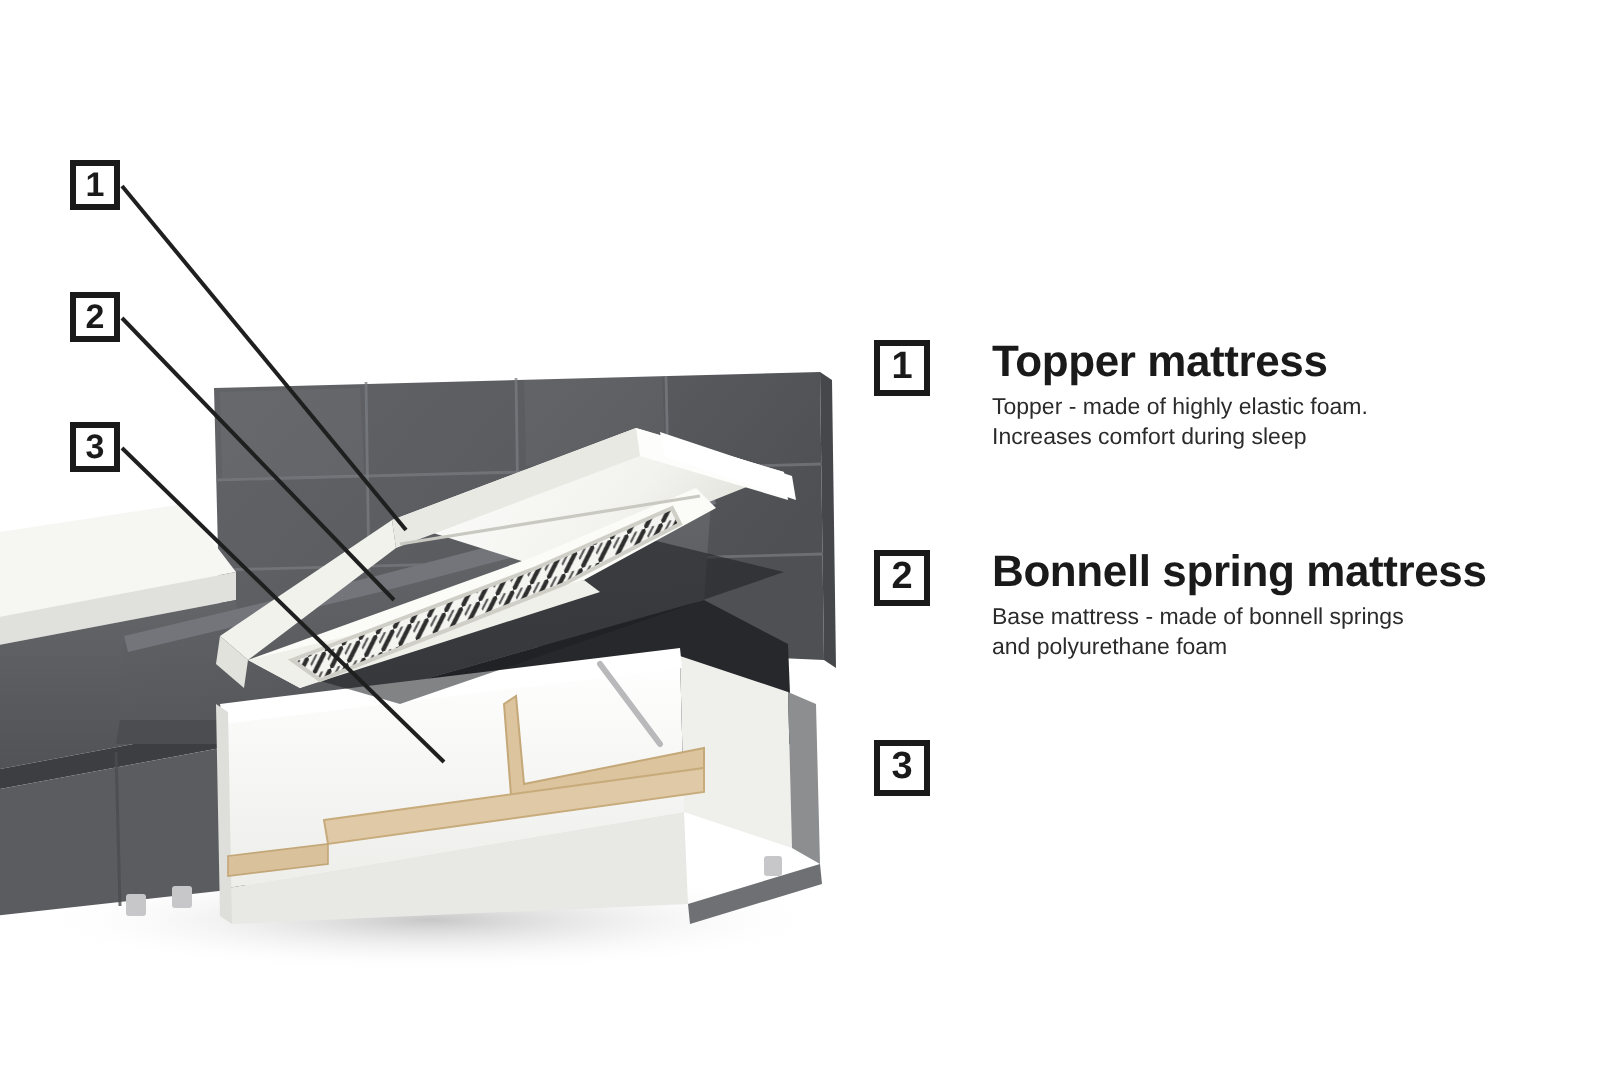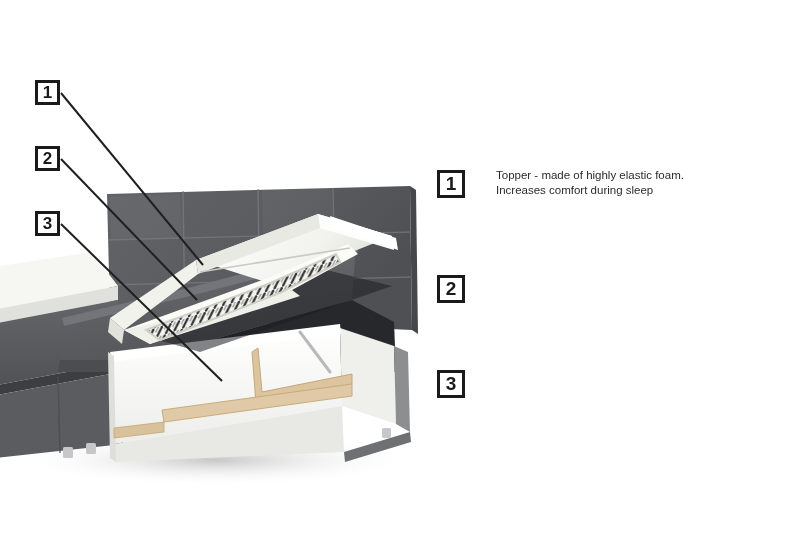--- a/index.html
+++ b/index.html
@@ -264,28 +264,32 @@
     <div class="callout-box" id="callout-1">1</div>
     <div class="callout-box" id="callout-2">2</div>
     <div class="callout-box" id="callout-3">3</div>
   </div>
 
   <div id="legend">
 
     <div class="legend-item" id="legend-item-1">
       <div class="legend-badge">1</div>
       <div class="legend-text">
+        <div class="legend-title">Topper mattress</div>
         <div class="legend-desc">Topper - made of highly elastic foam.
 Increases comfort during sleep</div>
       </div>
     </div>
 
     <div class="legend-item" id="legend-item-2">
       <div class="legend-badge">2</div>
       <div class="legend-text">
+        <div class="legend-title">Bonnell spring mattress</div>
+        <div class="legend-desc">Base mattress - made of bonnell springs
+and polyurethane foam</div>
       </div>
     </div>
 
     <div class="legend-item" id="legend-item-3">
       <div class="legend-badge">3</div>
       <div class="legend-text">
       </div>
     </div>
 
   </div>

